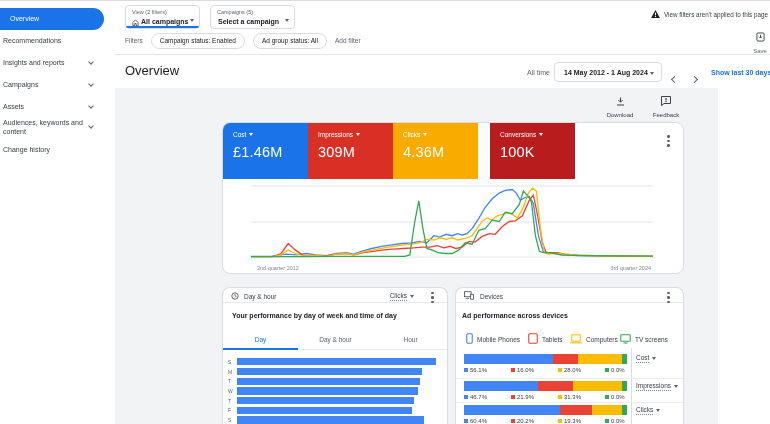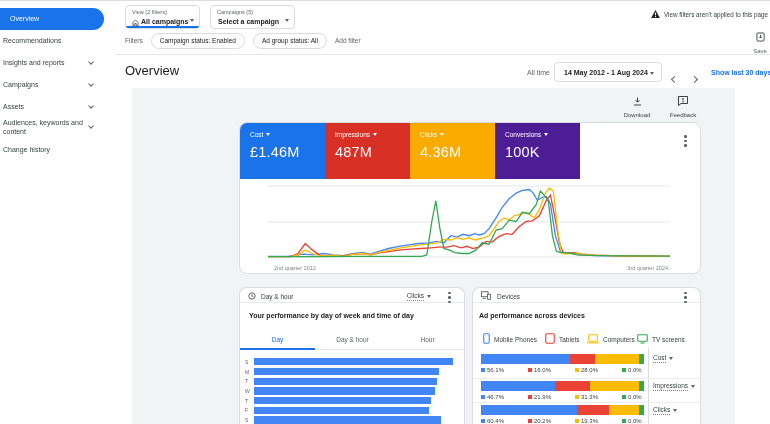--- a/index.html
+++ b/index.html
@@ -38,21 +38,21 @@
   
   .header-row { left:115px; top:55px; width:655px; height:33px; background:#fff; }
   .page-title { position:absolute; left:10px; top:8px; font-size:13px; color:#202124; }
   .alltime { position:absolute; left:412px; top:14px; font-size:7px; color:#5f6368; }
   .datebox { position:absolute; left:439px; top:7px; width:108px; height:20px; border:1px solid #dadce0; border-radius:4px; background:#fff; }
   .datebox .dval { position:absolute; left:9px; top:6px; font-size:7px; font-weight:bold; color:#202124; white-space:nowrap; }
   .datebox .scaret { position:absolute; right:7px; top:8.5px; }
   .nav-arrow { position:absolute; top:13px; }
   .quicklink { position:absolute; left:596px; top:14px; font-size:7px; font-weight:bold; color:#1a73e8; white-space:nowrap; }
   
-  .gray { left:132px; top:88px; width:603px; height:336px; background:#f1f3f4; }
+  .gray { left:115px; top:88px; width:603px; height:336px; background:#f1f3f4; }
   .action-btn { position:absolute; top:4px; width:40px; text-align:center; }
   .action-btn .lbl { font-size:6px; color:#3c4043; margin-top:2px; }
   
   .card { position:absolute; background:#fff; border:1px solid #dadce0; border-radius:8px; }
   .chart-card { left:107px; top:34px; width:462px; height:152px; overflow:hidden; }
   .score-strip { position:absolute; left:0; top:0; display:flex; }
   .score { width:85px; height:56px; padding:8px 0 0 10px; color:#fff; }
   .score .slbl { font-size:6.5px; display:flex; align-items:center; gap:3px; }
   .wcaret { display:inline-block; width:0; height:0; border-left:2.5px solid transparent; border-right:2.5px solid transparent; border-top:3px solid #fff; }
   .score .sval { font-size:14.5px; margin-top:6px; letter-spacing:.2px; }
@@ -188,30 +188,30 @@
             <span>Cost</span>
             <span class="wcaret"></span>
           </div>
           <div class="sval">£1.46M</div>
         </div>
         <div class="score" style="background: rgb(217, 48, 37);">
           <div class="slbl">
             <span>Impressions</span>
             <span class="wcaret"></span>
           </div>
-          <div class="sval">487M</div>
+          <div class="sval">309M</div>
         </div>
         <div class="score" style="background: rgb(249, 171, 0);">
           <div class="slbl">
             <span>Clicks</span>
             <span class="wcaret"></span>
           </div>
           <div class="sval">4.36M</div>
         </div>
-        <div class="score" style="background: #4c1d95;">
+        <div class="score" style="background: #b91c1c; margin-left: 12px;">
           <div class="slbl">
             <span>Conversions</span>
             <span class="wcaret"></span>
           </div>
           <div class="sval">100K</div>
         </div>
       </div>
     <span class="dots card-dots" style="top:12px;">
         <i></i>
         <i></i>

